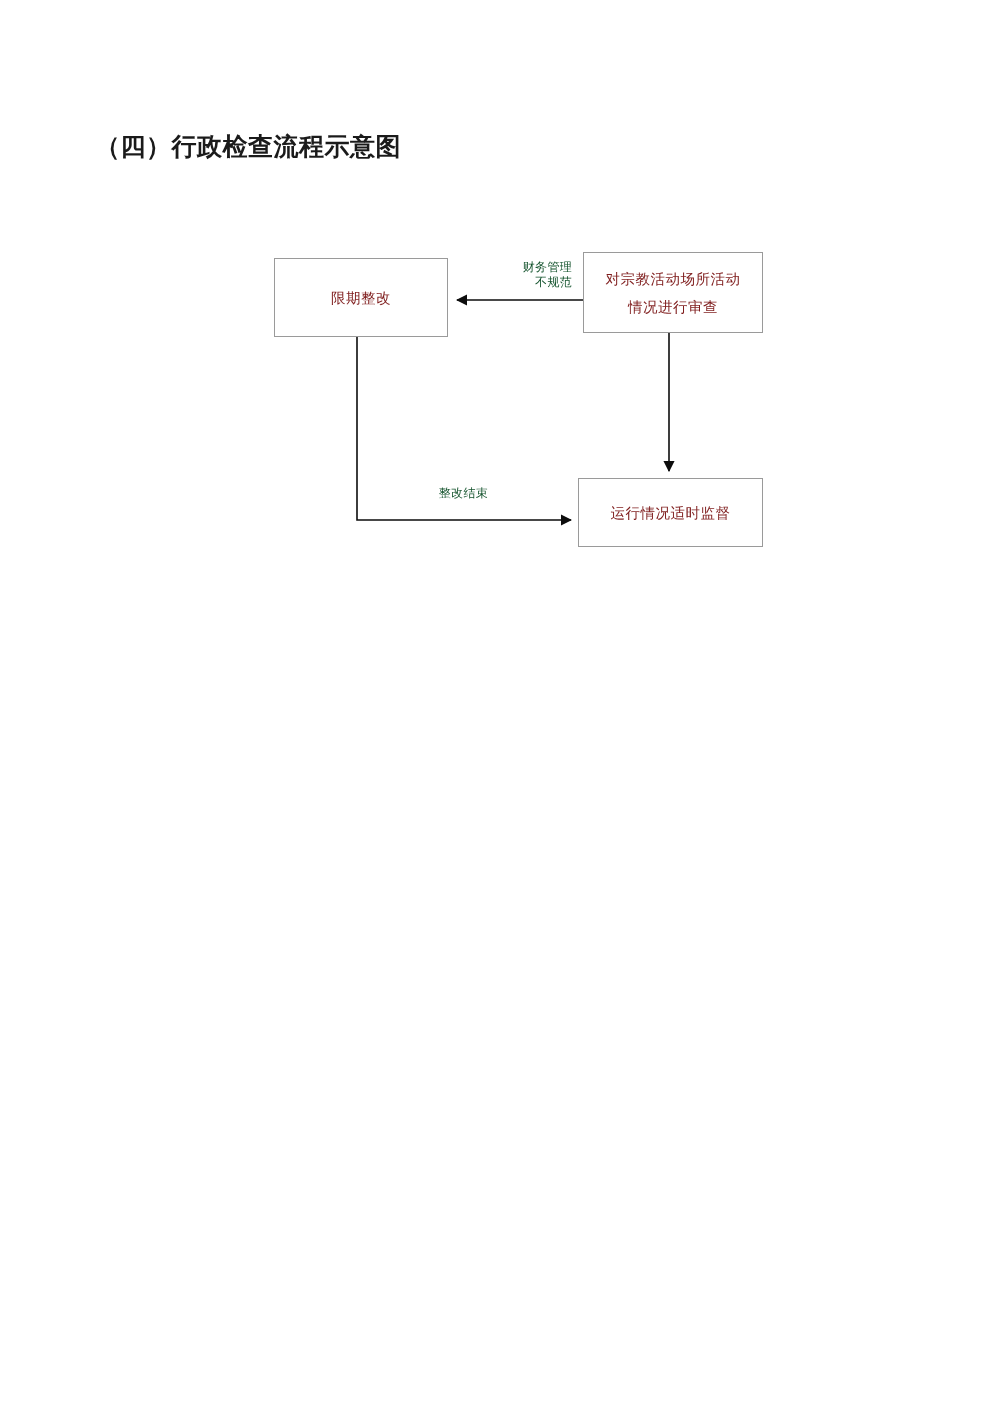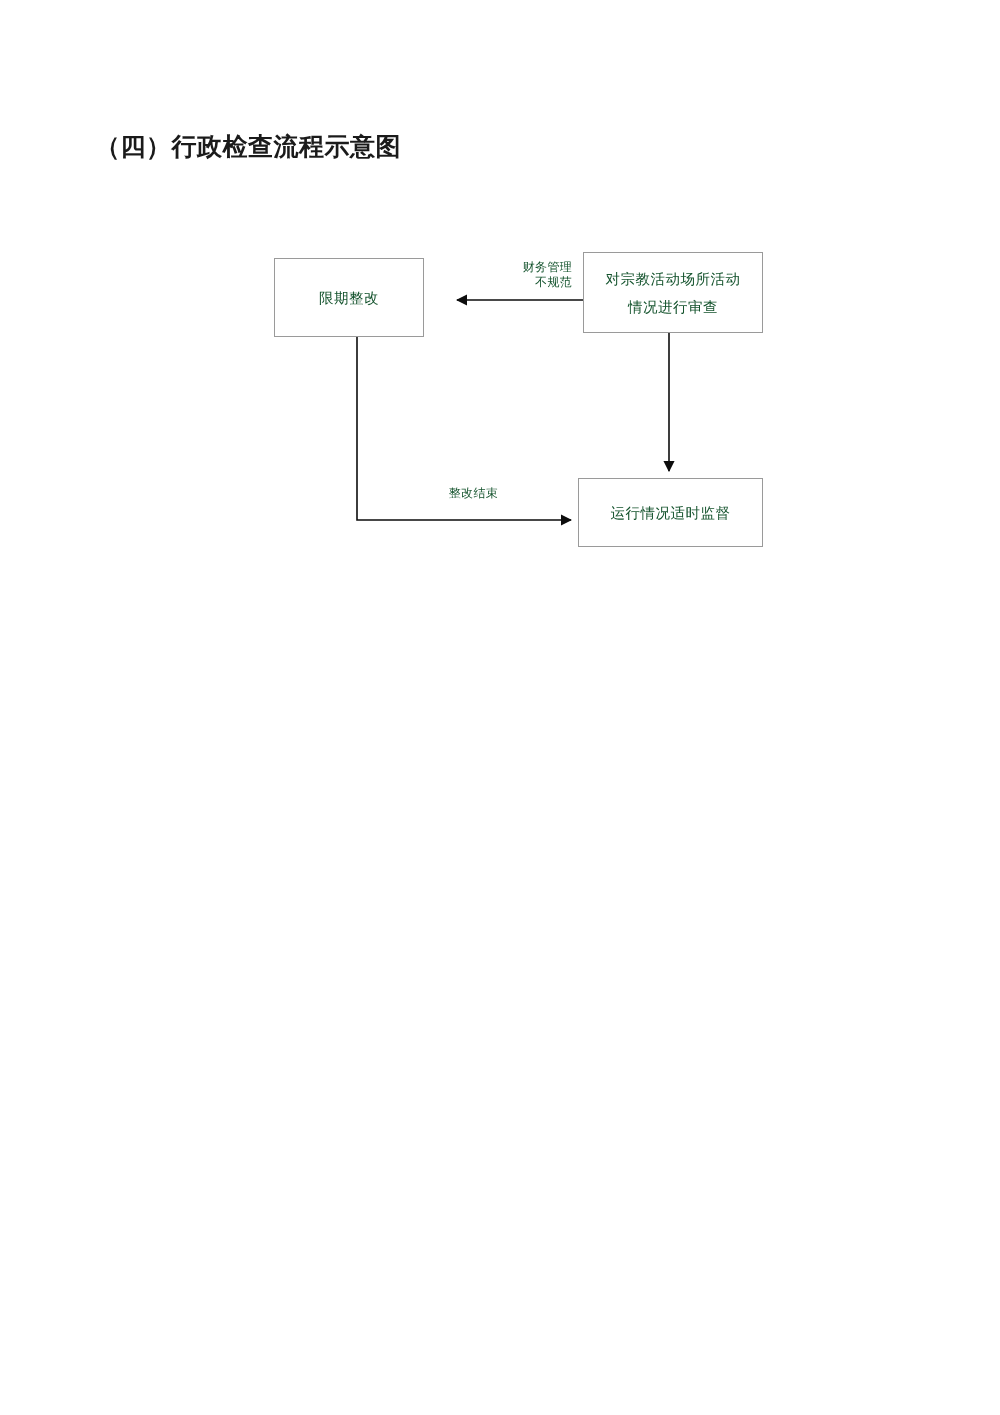--- a/index.html
+++ b/index.html
@@ -46,39 +46,39 @@
     box-sizing: border-box;
     background: transparent;
     display: flex;
     flex-direction: column;
     align-items: center;
     justify-content: center;
   }
   .node-label {
     font-size: 14.5px;
     line-height: 28px;
-    color: #14532d;
+    color: #7f1d1d;
     text-align: center;
     white-space: nowrap;
     letter-spacing: 0.5px;
   }
   .edge-label {
     position: absolute;
     font-size: 12px;
     line-height: 15px;
     color: #14532d;
     text-align: right;
     white-space: nowrap;
     letter-spacing: 0.3px;
   }
-  #node-limit-rectify { left: 274px; top: 258px; width: 150px; height: 79px; }
+  #node-limit-rectify { left: 274px; top: 258px; width: 174px; height: 79px; }
   #node-review       { left: 583px; top: 252px; width: 180px; height: 81px; }
   #node-supervise    { left: 578px; top: 478px; width: 185px; height: 69px; }
   #edge-label-finance { left: 482px; top: 260px; width: 90px; }
-  #edge-label-finish  { left: 408px; top: 486px; width: 90px; }
+  #edge-label-finish  { left: 398px; top: 486px; width: 90px; }
 </style>
 </head>
 <body>
 
 <div id="page">
 
   <div id="page-title">（四）行政检查流程示意图</div>
 
   <svg id="flowchart-svg" viewBox="0 0 1000 1415" xmlns="http://www.w3.org/2000/svg">
     <defs>

